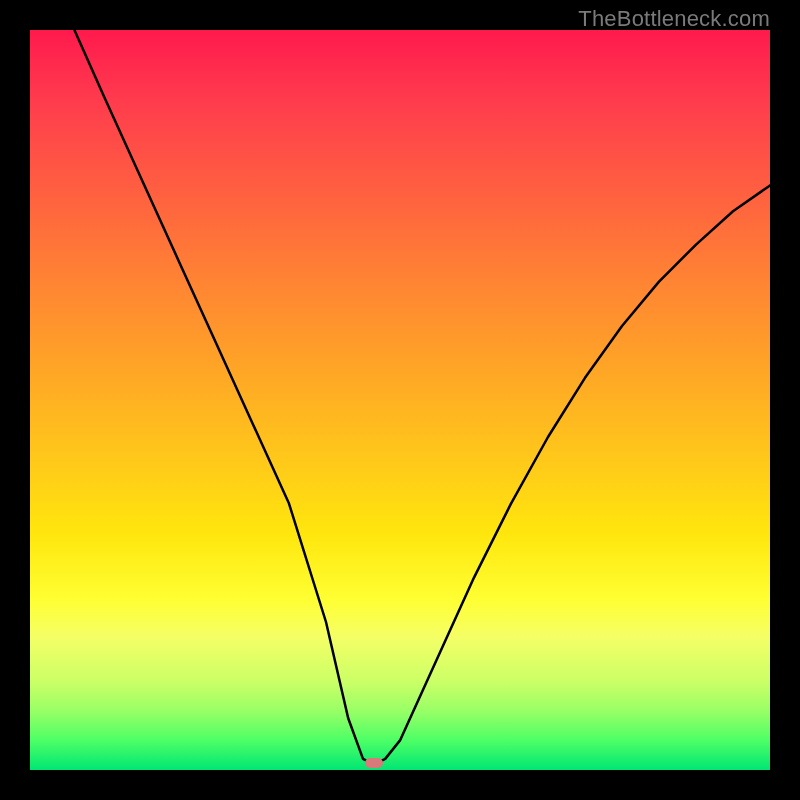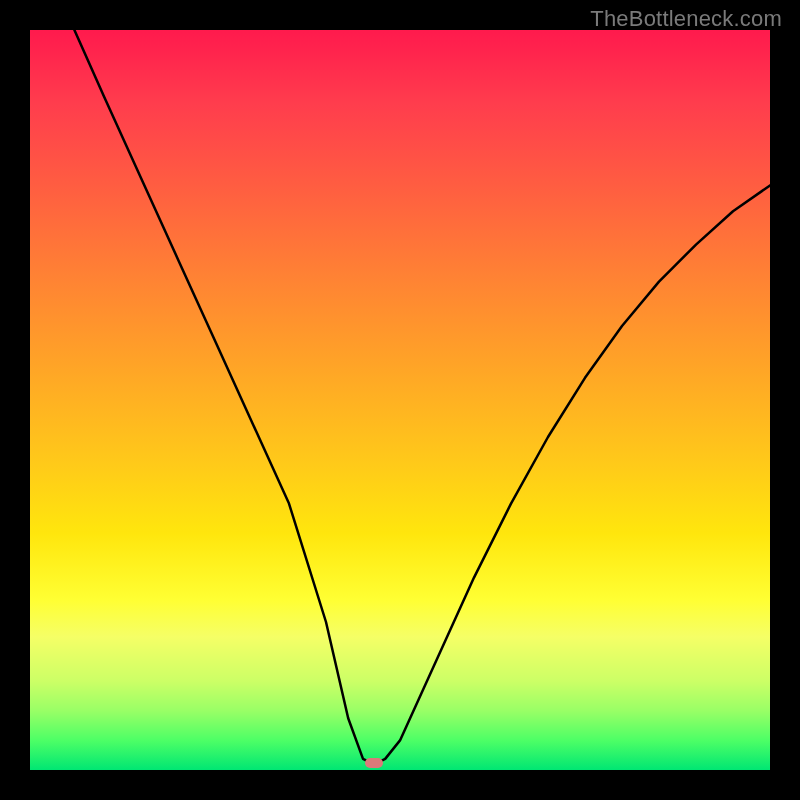--- a/index.html
+++ b/index.html
@@ -28,21 +28,21 @@
       #f5ff66 82%,
       #ccff66 88%,
       #99ff66 92%,
       #4dff66 96%,
       #00e673 100%
     );
   }
   .watermark {
     position: absolute;
     top: 6px;
-    right: 18px;
+    right: 30px;
     font-family: Arial, Helvetica, sans-serif;
     font-size: 22px;
     color: #7a7a7a;
     font-weight: 500;
     letter-spacing: 0.2px;
   }
   svg.curve {
     position: absolute;
     left: 0;
     top: 0;

